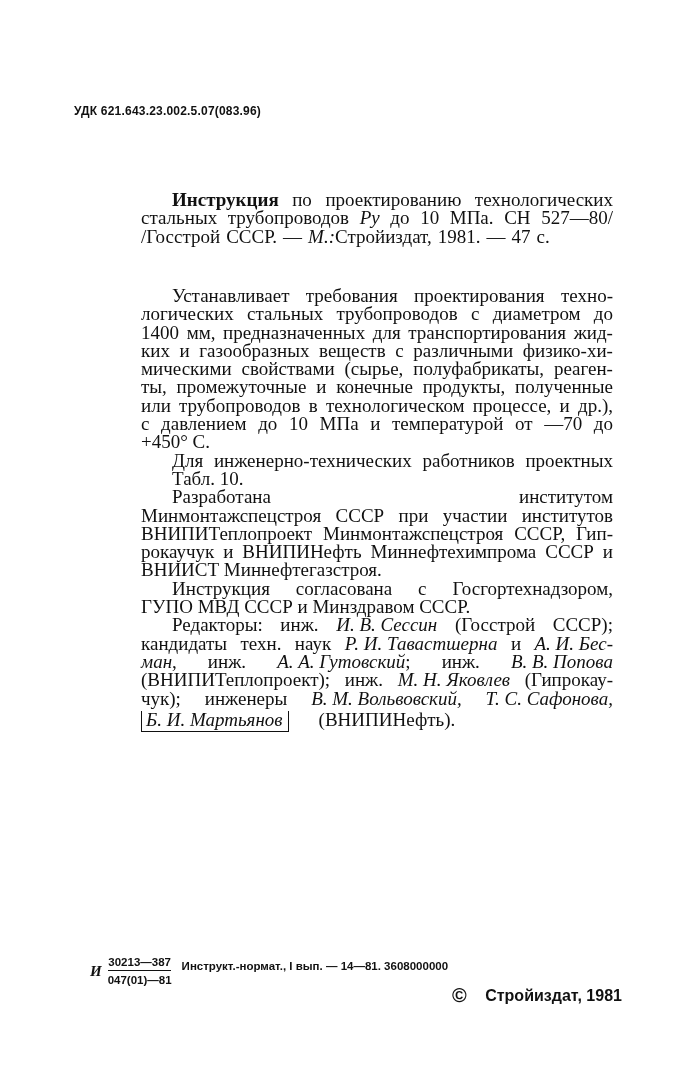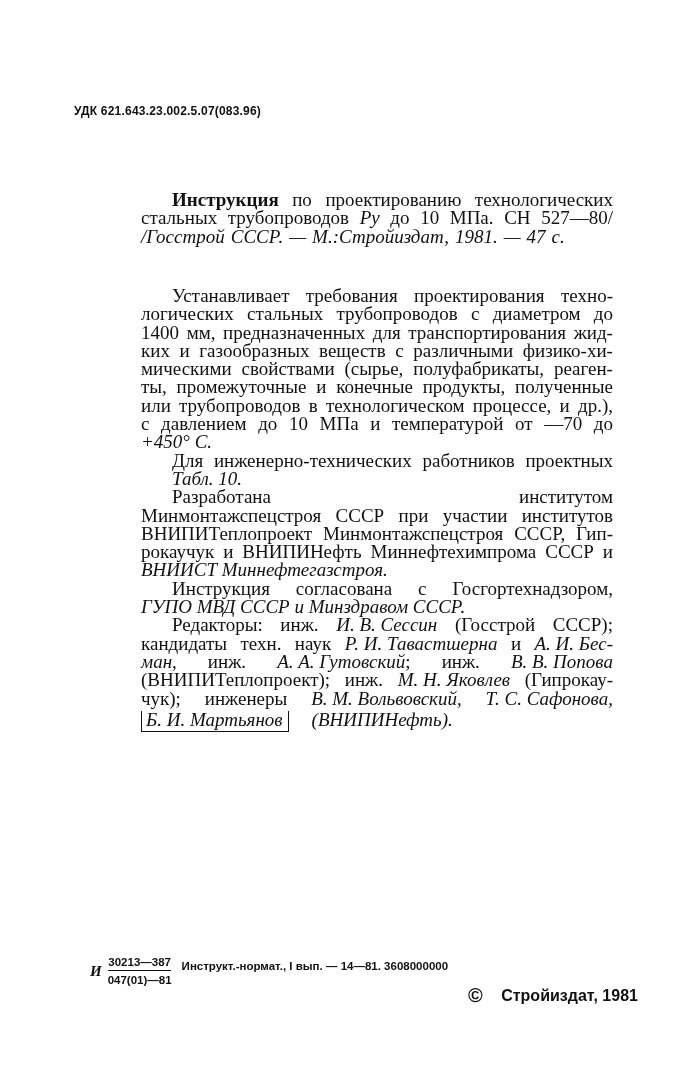--- a/index.html
+++ b/index.html
@@ -3,36 +3,36 @@
 <meta charset="utf-8">
 <style>
   html, body { margin: 0; padding: 0; background: #ffffff; }
   body { width: 700px; height: 1077px; position: relative; overflow: hidden;
          font-family: "Liberation Serif", serif; color: #111; }
   .udk { position: absolute; left: 74px; top: 104px; font-family: "Liberation Sans", sans-serif;
          font-weight: bold; font-size: 12px; letter-spacing: 0.2px; }
   .block { position: absolute; left: 141px; width: 472px; font-size: 19px; line-height: 18.3px; }
   .line { white-space: nowrap; display: flex; justify-content: space-between; }
   .line.last { justify-content: flex-start; }
-  .line.last span { margin-right: 6px; font-style: italic; }
+  .line.last span { margin-right: 6px; }
   .ind { padding-left: 31px; }
   .title-block { top: 191px; }
   .ann-block { top: 287px; }
   b.bold { font-weight: bold; }
   i { font-style: italic; }
   .boxed { border-left: 1.5px solid #111; border-right: 1.5px solid #111; border-bottom: 1.5px solid #111;
            padding: 0 5px 2px 4px; }
   .footer-code { position: absolute; left: 90px; top: 956px; font-family: "Liberation Sans", sans-serif;
                  font-weight: bold; font-size: 11.5px; display: flex; align-items: center; }
   .footer-code .pref { font-family: "Liberation Serif", serif; font-size: 15px; font-style: italic; margin-right: 6px; }
   .frac { display: inline-flex; flex-direction: column; align-items: center; margin-right: 10px; text-align: center; }
   .frac .num { border-bottom: 1px solid #111; padding-bottom: 2px; }
   .frac .den { padding-top: 3px; }
   .footer-code .desc { align-self: flex-start; margin-top: 4px; }
-  .copy { position: absolute; left: 468px; top: 984px; font-family: "Liberation Sans", sans-serif;
+  .copy { position: absolute; left: 452px; top: 984px; font-family: "Liberation Sans", sans-serif;
           font-weight: bold; font-size: 16px; }
   .copy .c { font-size: 20px; margin-right: 14px; vertical-align: -1px; }
 </style>
 </head>
 <body>
 
 <div class="udk">УДК 621.643.23.002.5.07(083.96)</div>
 
 <div class="block title-block">
   <div class="line ind">
@@ -210,21 +210,21 @@
       <span>(Гипрокау-</span>
     </div>
   <div class="line">
       <span>чук);</span>
       <span>инженеры</span>
       <span><i>В. М. Вольвовский,</i></span>
       <span><i>Т. С. Сафонова,</i></span>
     </div>
   <div class="line last" style="margin-top:3px;gap:18px;">
     <i class="boxed">Б. И. Мартьянов</i>
-    <span style="margin-left:5px;">(ВНИПИНефть).</span>
+    <span style="margin-left:12px;">(ВНИПИНефть).</span>
   </div>
 </div>
 
 <div class="footer-code">
   <span class="pref">И</span>
   <span class="frac">
     <span class="num">30213—387</span>
     <span class="den">047(01)—81</span>
   </span>
   <span class="desc">Инструкт.-нормат., I вып. — 14—81. 3608000000</span>

